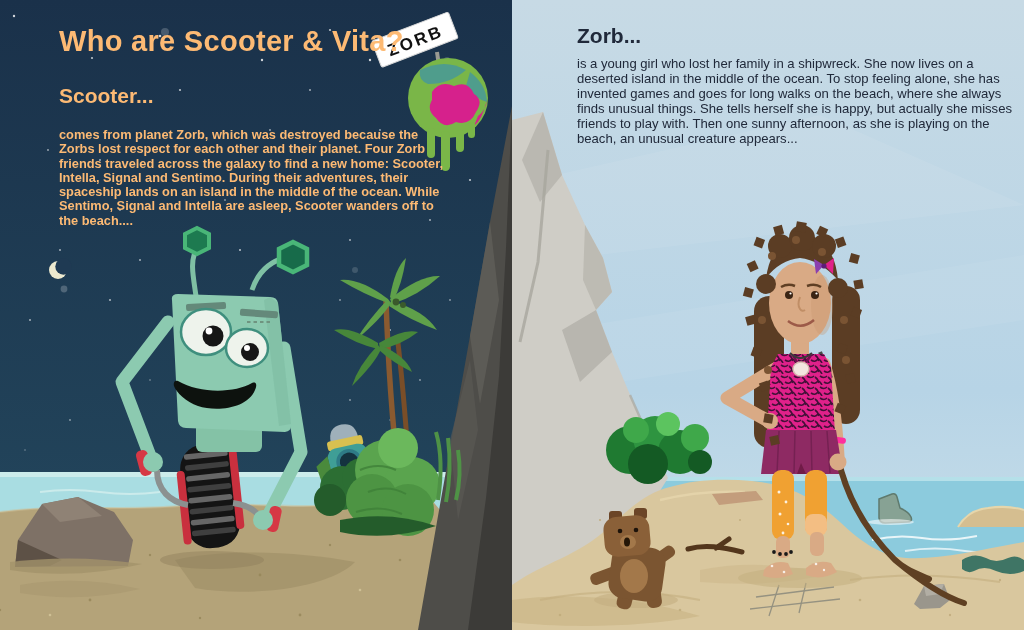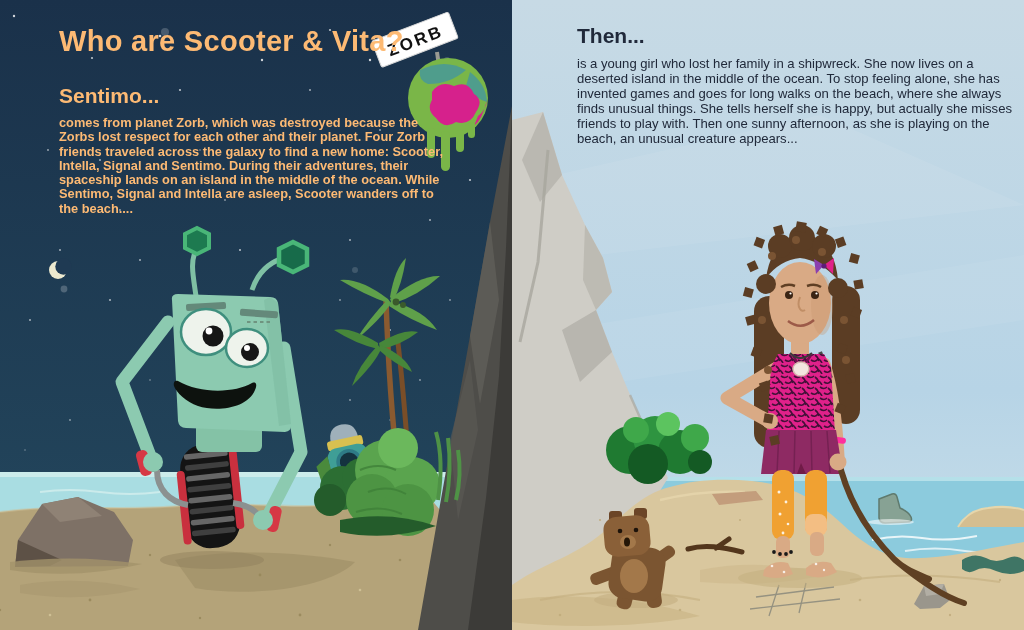--- a/index.html
+++ b/index.html
@@ -3,21 +3,21 @@
 <meta charset="utf-8">
 <style>
   html,body{margin:0;padding:0;background:#000;}
   .stage{position:relative;width:1024px;height:630px;overflow:hidden;
          font-family:"Liberation Sans",sans-serif;}
   .stage svg{position:absolute;left:0;top:0;}
   .text-block{position:absolute;z-index:5;}
   .left-text{left:59px;top:24px;width:402px;color:#fdba74;}
   .left-text h1{margin:0;font-size:29px;line-height:34px;font-weight:bold;letter-spacing:.3px;}
   .left-text h2{margin:26px 0 0;font-size:21px;font-weight:bold;}
-  .left-text p{margin:8px 0 0;font-size:12.8px;line-height:14.3px;font-weight:bold;width:396px;}
+  .left-text p{margin:20px 0 0;font-size:12.8px;line-height:14.3px;font-weight:bold;width:396px;}
   .right-text{left:577px;top:24px;width:440px;color:#20293a;}
   .right-text h2{margin:0;font-size:21px;font-weight:bold;}
   .right-text p{margin:8px 0 0;font-size:13.1px;line-height:15.1px;font-weight:normal;width:440px;}
   .sign-text{font-weight:bold;letter-spacing:2.5px;}
 </style>
 </head>
 <body>
 
 <div class="stage">
 
@@ -463,22 +463,22 @@
         <polygon points="824,265 834,258 833,274" fill="#e0218a"></polygon>
         <polygon points="824,265 814,259 816,274" fill="#8b3fae"></polygon>
         <circle cx="824" cy="266" r="2.6" fill="#5e1c78"></circle>
       </g>
     </g>
   </g>
 </svg>
 
   <div class="text-block left-text">
     <h1>Who are Scooter &amp; Vita?</h1>
-    <h2>Sentimo...</h2>
+    <h2>Scooter...</h2>
     <p>comes from planet Zorb, which was destroyed because the Zorbs lost respect for each other and their planet. Four Zorb friends traveled across the galaxy to find a new home: Scooter, Intella, Signal and Sentimo. During their adventures, their spaceship lands on an island in the middle of the ocean. While Sentimo, Signal and Intella are asleep, Scooter wanders off to the beach....</p>
   </div>
 
   <div class="text-block right-text">
-    <h2>Then...</h2>
+    <h2>Zorb...</h2>
     <p>is a young girl who lost her family in a shipwreck. She now lives on a deserted island in the middle of the ocean. To stop feeling alone, she has invented games and goes for long walks on the beach, where she always finds unusual things. She tells herself she is happy, but actually she misses friends to play with. Then one sunny afternoon, as she is playing on the beach, an unusual creature appears...</p>
   </div>
 
 </div>
 
 </body></html>

